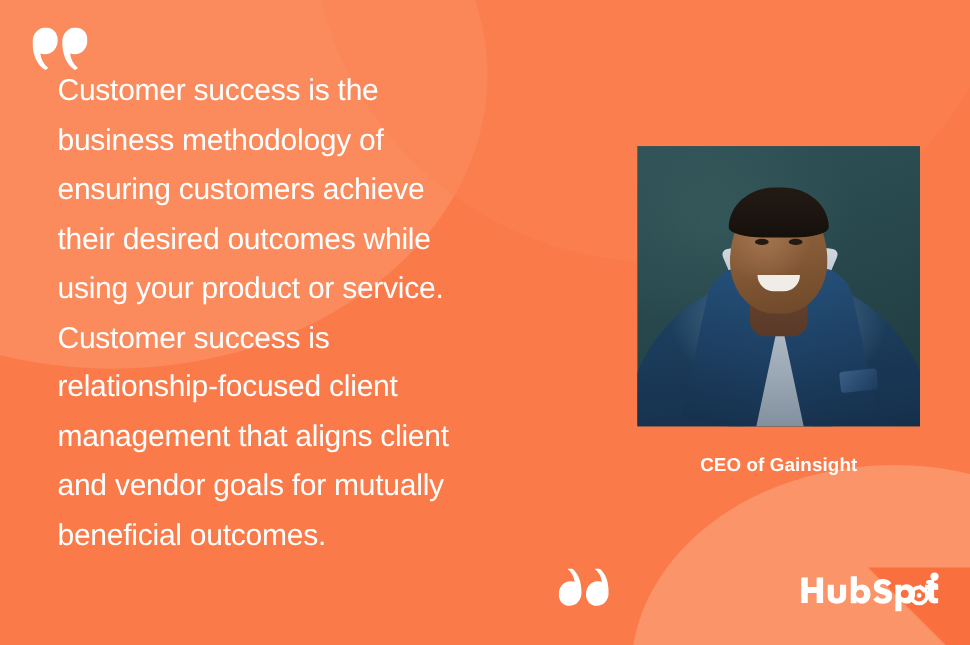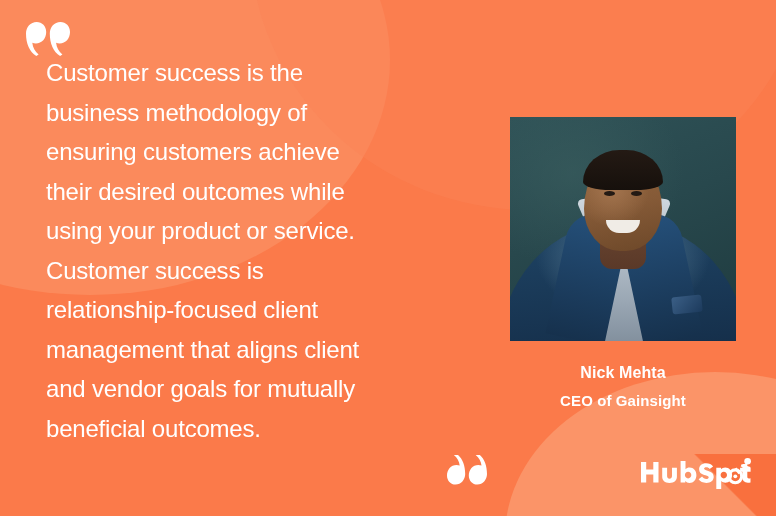--- a/index.html
+++ b/index.html
@@ -305,21 +305,20 @@
       <div id="portrait-neck"></div>
       <div id="portrait-head"></div>
       <div id="portrait-hair"></div>
       <div class="portrait-eye" id="portrait-eye-l"></div>
       <div class="portrait-eye" id="portrait-eye-r"></div>
       <div id="portrait-smile"></div>
     </div>
   </div>
 
   <div id="attribution">
-    <div id="author-name">Nick Mehta</div>
     <div id="author-title">CEO of Gainsight</div>
   </div>
 
   <div id="hubspot-logo">
     <svg width="118" height="34" viewBox="0 0 118 34" aria-hidden="true">
       <g fill="currentColor">
 
         <path d="M2 6h5.2v7.6h7.1V6h5.2v20.4h-5.2v-8H7.2v8H2z"></path>
 
         <path d="M23.2 11.8h4.9v8.3c0 1.7.9 2.6 2.4 2.6s2.5-1 2.5-2.6v-8.3h4.9v9c0 3.8-2.6 6.1-7.4 6.1s-7.3-2.3-7.3-6.1z"></path>

